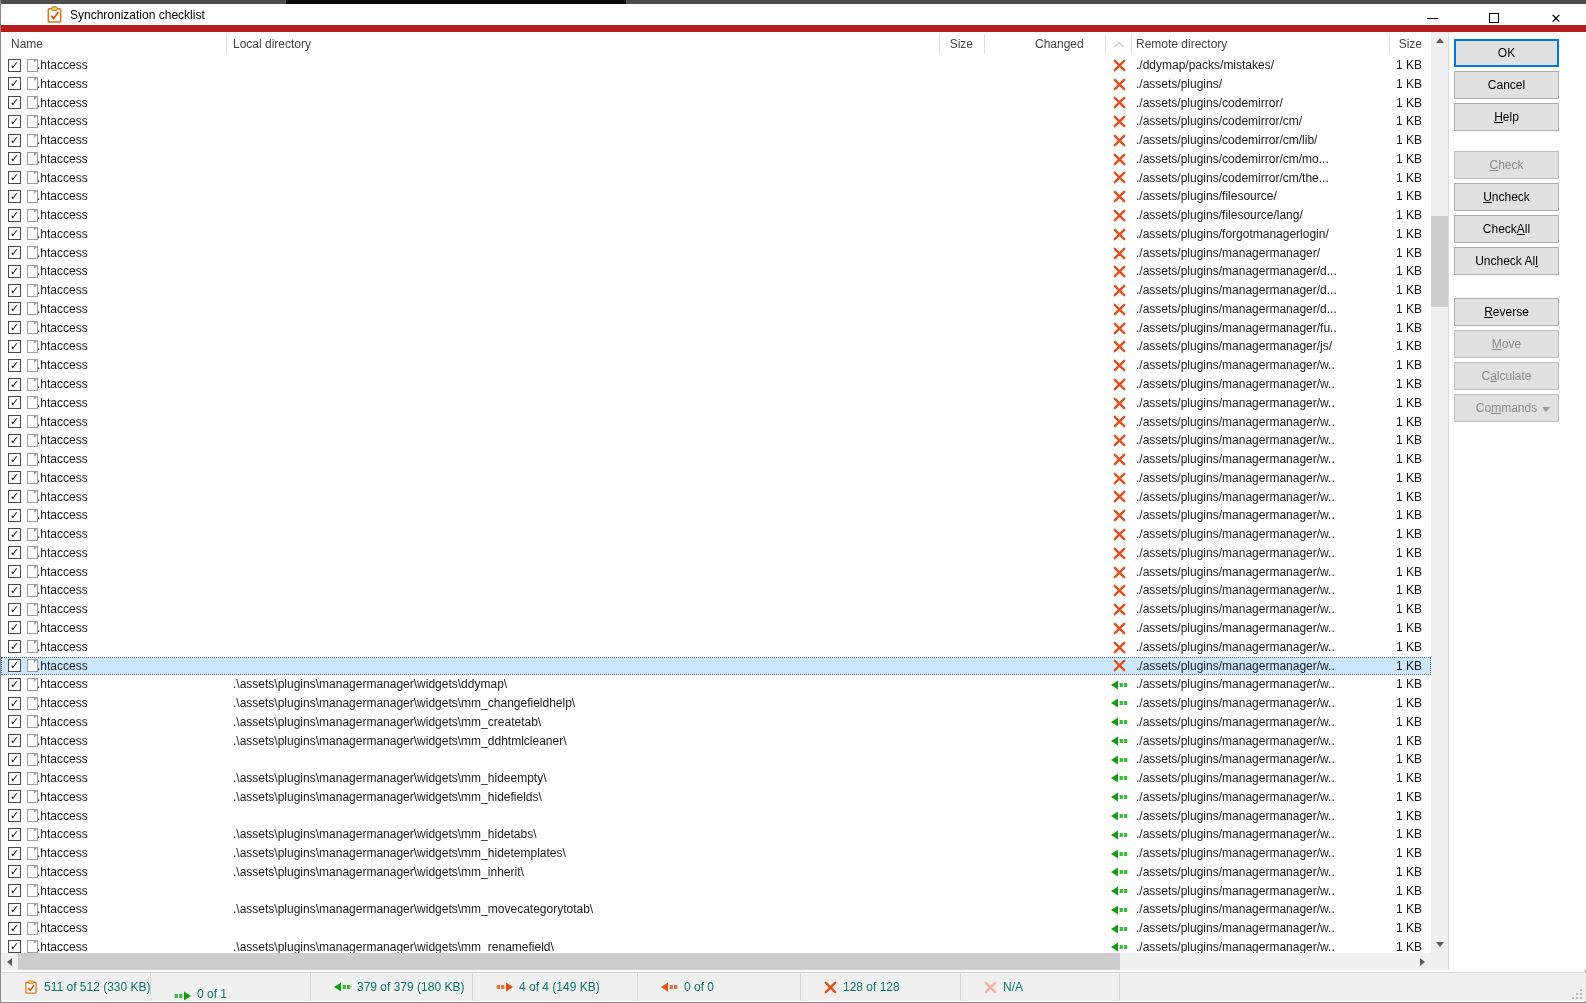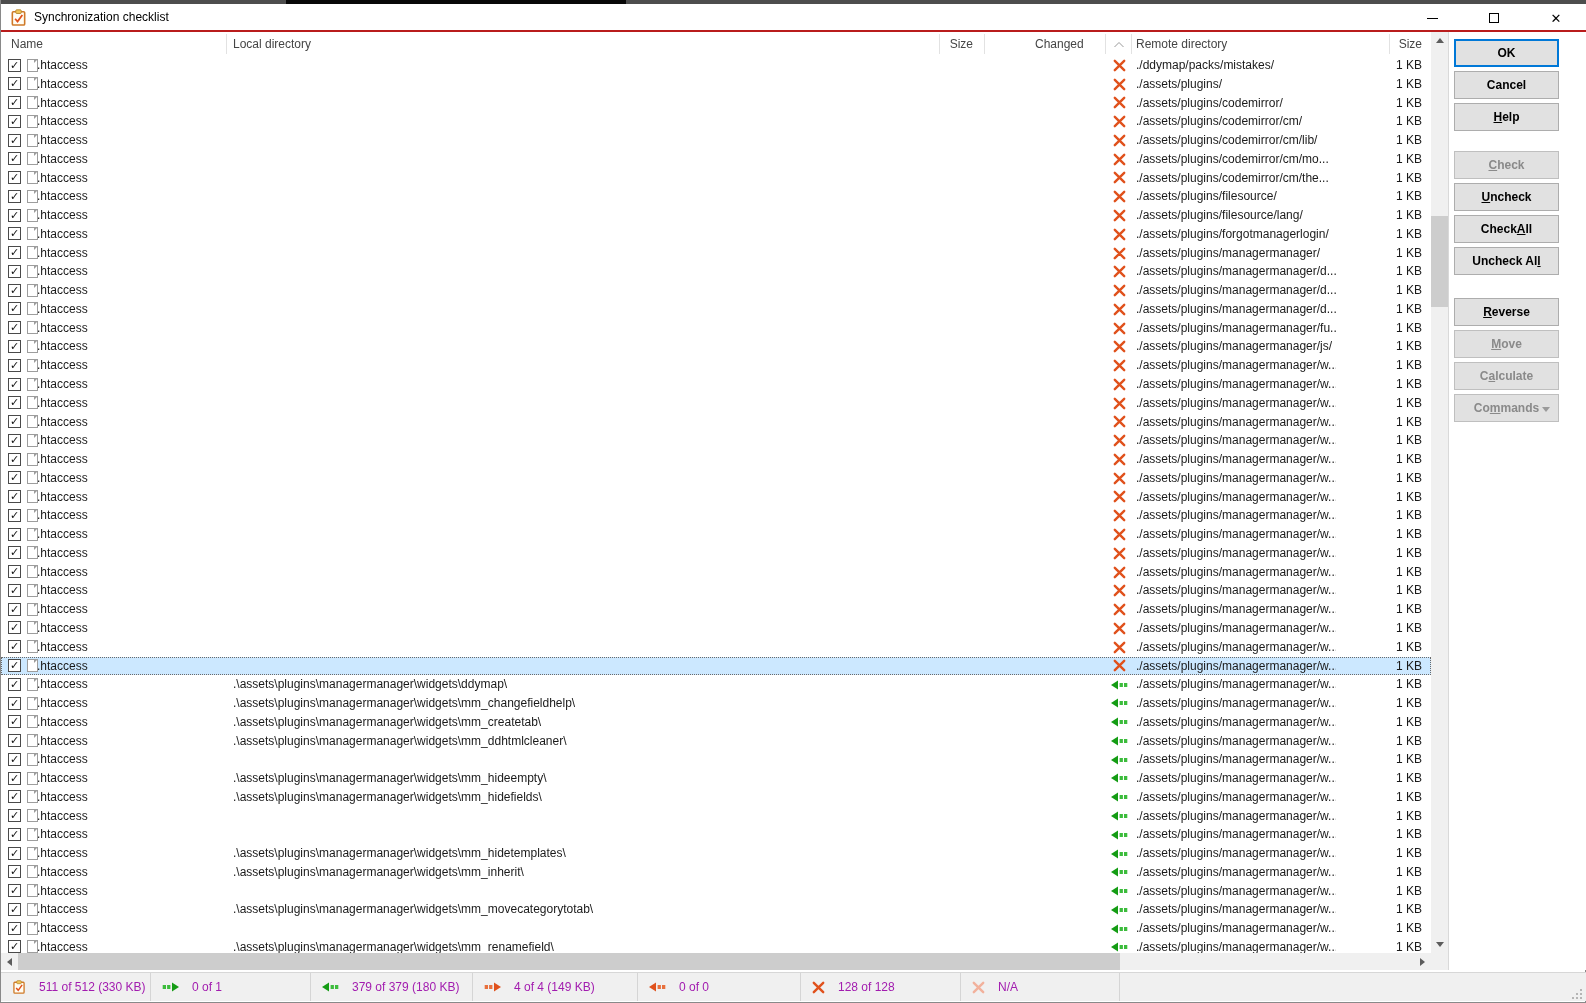--- a/index.html
+++ b/index.html
@@ -7,21 +7,21 @@
     font-family:"Liberation Sans", sans-serif; font-size:12px; color:#1a1a1a; background:#fff; }
   #window { position:relative; width:1586px; height:1003px; background:#fff;
     border-left:1px solid #898989; border-right:1px solid #898989; border-bottom:1px solid #898989; }
 
   
   .top-sliver { position:absolute; left:0; top:0; width:1586px; height:4px; background:#4d4d4d; }
   .top-sliver .frag { position:absolute; left:285px; top:0; width:340px; height:4px; background:#070707; }
 
   
   .titlebar { position:absolute; left:0; top:4px; width:1586px; height:28px; background:#fff;
-    border-bottom:2px solid #b91c1c; display:flex; align-items:center; }
+    border-bottom:7px solid #b91c1c; display:flex; align-items:center;padding-left:36px; }
   .titlebar .app-icon { margin-left:9px; width:17px; height:17px; display:inline-flex; }
   .titlebar .title-text { margin-left:7px; font-size:12px; color:#000; }
   .win-controls { position:absolute; right:0; top:0; height:28px; display:flex; }
   .win-btn { width:62px; height:28px; display:flex; align-items:center; justify-content:center; color:#000; }
   .glyph-min { width:11px; height:1px; background:#000; }
   .glyph-max { width:10px; height:10px; border:1px solid #000; }
   .glyph-close { font-size:13px; line-height:1; }
 
   
   .header { position:absolute; left:0; top:32px; width:1430px; height:24px; background:#fff; color:#454545; }
@@ -63,34 +63,34 @@
   .tri-right { width:0; height:0; border-top:4px solid transparent; border-bottom:4px solid transparent; border-left:5px solid #5c5c5c; }
   .hscroll { position:absolute; left:0; top:953px; width:1430px; height:17px; background:#f0f0f0; }
   .hthumb { position:absolute; left:17px; top:0; width:1102px; height:17px; background:#cdcdcd; }
   .corner { position:absolute; left:1430px; top:953px; width:17px; height:17px; background:#f0f0f0; }
   .list-right-border { position:absolute; left:1447px; top:32px; width:1px; height:938px; background:#d9d9d9; }
 
   
   .right-panel { position:absolute; left:1448px; top:32px; width:138px; height:938px; background:#fff; }
   .btn-col { position:absolute; left:5px; top:7px; width:105px; display:flex; flex-direction:column; }
   .btn { position:relative; height:28px; margin-bottom:4px; background:#e1e1e1; border:1px solid #adadad;
-    font-size:12px; color:#000; display:flex; align-items:center; justify-content:center;font-weight:bold; }
+    font-size:12px; color:#000; display:flex; align-items:center; justify-content:center; }
   .btn.default { border:2px solid var(--accent); }
   .btn.disabled { color:#8a8a8a; border-color:#bfbfbf; }
   .btn.gap-before { margin-top:16px; }
   .btn.gap-before-lg { margin-top:19px; }
   .btn u { text-decoration:underline; }
   .drop-arrow { position:absolute; right:8px; top:12px; width:0; height:0;
     border-left:4px solid transparent; border-right:4px solid transparent; border-top:5px solid #9a9a9a; }
 
   
   .statusbar { position:absolute; left:0; top:972px; width:1586px; height:29px; background:#f0f0f0;
     border-top:1px solid #d7d7d7; display:flex; align-items:stretch; }
-  .scell { display:flex; align-items:center; gap:13px; padding-left:11px;
-    border-right:1px solid #d5d5d5; white-space:nowrap; color:#a21caf; }
+  .scell { display:flex; align-items:center; gap:6px; padding-left:23px;
+    border-right:1px solid #d5d5d5; white-space:nowrap; color:#0f766e; }
   .scell .sicon { display:inline-flex; align-items:center; }
   .grip { position:absolute; right:3px; bottom:3px; width:10px; height:10px; }
   .grip i { position:absolute; width:2px; height:2px; background:#b5b5b5; }
 </style>
 </head>
 <body>
 
 <div id="window">
 
   <div class="top-sliver">
@@ -850,20 +850,21 @@
         <div class="cell c-size2">1 KB</div>
       </div>
       <div class="row">
         <div class="cell c-check">
           <div class="checkbox">✓</div>
         </div>
         <div class="cell c-file">
           <div class="fileicon"></div>
         </div>
         <div class="cell c-name">.htaccess</div>
+        <div class="cell c-local">.\assets\plugins\managermanager\widgets\mm_hidetabs\</div>
         <div class="cell c-dir">
           <svg width="17" height="10" viewBox="0 0 17 10">
             <polygon points="0,5 7,0.5 7,9.5" fill="#149c14"></polygon>
             <rect x="8.6" y="3" width="3.3" height="4" fill="#3cbc3c"></rect>
             <rect x="13" y="3" width="3.3" height="4" fill="#3cbc3c"></rect>
           </svg>
         </div>
         <div class="cell c-remote">./assets/plugins/managermanager/w...</div>
         <div class="cell c-size2">1 KB</div>
       </div>
@@ -1023,21 +1024,21 @@
       <div class="scell" style="width: 150px;">
         <span class="sicon">
           <svg width="14" height="14" viewBox="0 0 16 16">
             <rect x="2.2" y="2.6" width="11.6" height="12.4" rx="1" fill="#fffdf4" stroke="#cf7a28" stroke-width="1.5"></rect>
             <rect x="5.4" y="0.8" width="5.2" height="3.4" rx="0.9" fill="#f3c75a" stroke="#b5862f" stroke-width="0.9"></rect>
             <path d="M4.8 9.2 l2.3 2.6 L11.6 5.6" stroke="#e0511c" stroke-width="1.7" fill="none"></path>
           </svg>
         </span>
         <span>511 of 512 (330 KB)</span>
       </div>
-      <div class="scell" style="width: 160px;">
+      <div class="scell" style="width: 160px; align-items: flex-end;">
         <span class="sicon">
           <svg width="17" height="10" viewBox="0 0 17 10">
             <rect x="0.7" y="3" width="3.3" height="4" fill="#3cbc3c"></rect>
             <rect x="5.1" y="3" width="3.3" height="4" fill="#3cbc3c"></rect>
             <polygon points="17,5 10,0.5 10,9.5" fill="#149c14"></polygon>
           </svg>
         </span>
         <span>0 of 1</span>
       </div>
       <div class="scell" style="width: 162px;">

